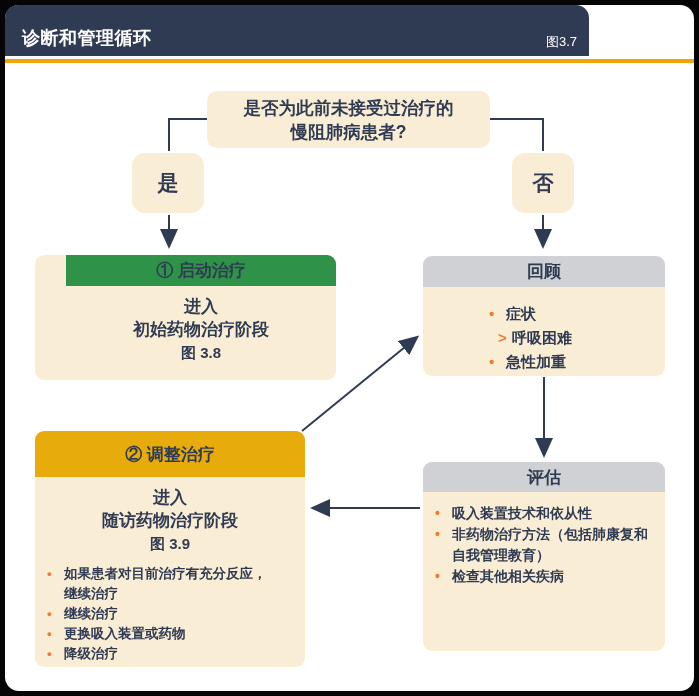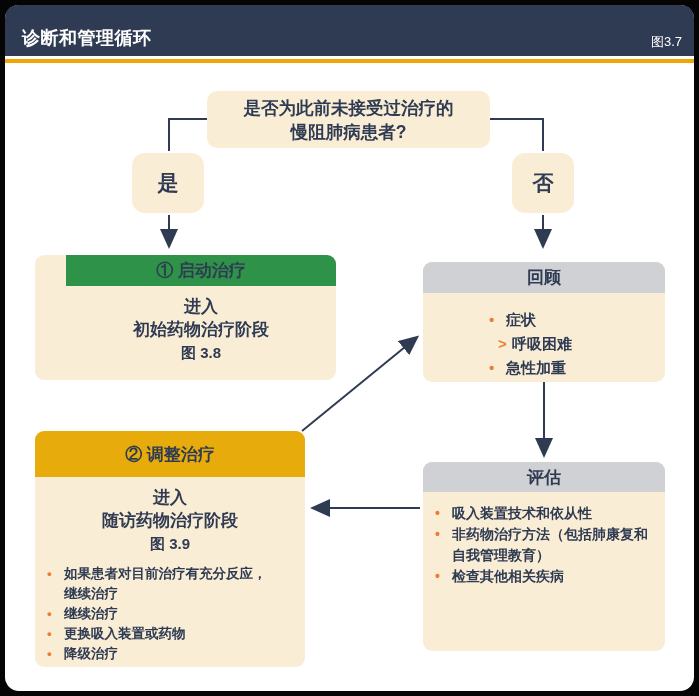--- a/index.html
+++ b/index.html
@@ -1,20 +1,20 @@
 <!DOCTYPE html>
 <html><head>
 <meta charset="utf-8">
 <style>
   html,body{margin:0;padding:0;background:#000;}
   .canvas{position:relative;width:699px;height:696px;background:#050505;
           font-family:"Liberation Sans",sans-serif;overflow:hidden;}
   .panel{position:absolute;left:5px;top:5px;width:689px;height:686px;
          background:#ffffff;border-radius:14px;}
-  .titlebar{position:absolute;left:5px;top:5px;width:689px;height:51px;
+  .titlebar{position:absolute;left:5px;top:5px;width:584px;height:51px;
             background:#2F3B52;border-radius:13px 13px 0 0;}
   .title{position:absolute;left:17px;top:21px;color:#ffffff;font-size:18px;
          font-weight:bold;letter-spacing:.5px;}
   .figlabel{position:absolute;right:12px;bottom:5px;color:#ffffff;font-size:13px;}
   .goldline{position:absolute;left:5px;top:59px;width:689px;height:4px;background:#F0A504;}
 
   svg.connectors{position:absolute;left:0;top:0;}
 
   .box{position:absolute;background:#FAEDD5;border-radius:10px;color:#2F3B52;}
   .question{left:207px;top:91px;width:283px;height:57px;display:flex;flex-direction:column;
@@ -22,21 +22,21 @@
   .branch{display:flex;align-items:center;justify-content:center;
           font-size:21px;font-weight:bold;border-radius:13px;}
   .yes{left:132px;top:153px;width:72px;height:60px;}
   .no{left:512px;top:153px;width:62px;height:60px;}
 
   .flow{position:absolute;background:#FAEDD5;border-radius:9px;overflow:hidden;color:#2F3B52;}
   .flow .hdr{display:flex;align-items:center;justify-content:center;
              font-weight:bold;font-size:17px;color:#2F3B52;}
   #initiate{left:35px;top:255px;width:270px;height:125px;padding-left:31px;}
   #initiate .hdr{height:31px;background:#2E9348;}
-  #review{left:423px;top:262px;width:242px;height:120px;}
+  #review{left:423px;top:256px;width:242px;height:120px;}
   #review .hdr{height:31px;background:#D0D1D5;}
   #assess{left:423px;top:462px;width:242px;height:189px;}
   #assess .hdr{height:30px;background:#D0D1D5;}
   #adjust{left:35px;top:431px;width:270px;height:236px;}
   #adjust .hdr{height:46px;background:#E7AC0B;}
 
   .center-lines{text-align:center;font-weight:bold;font-size:17px;line-height:23px;padding-top:9px;}
   .fig-sub{font-size:15px;}
 
   .blist{display:flex;flex-direction:column;}

